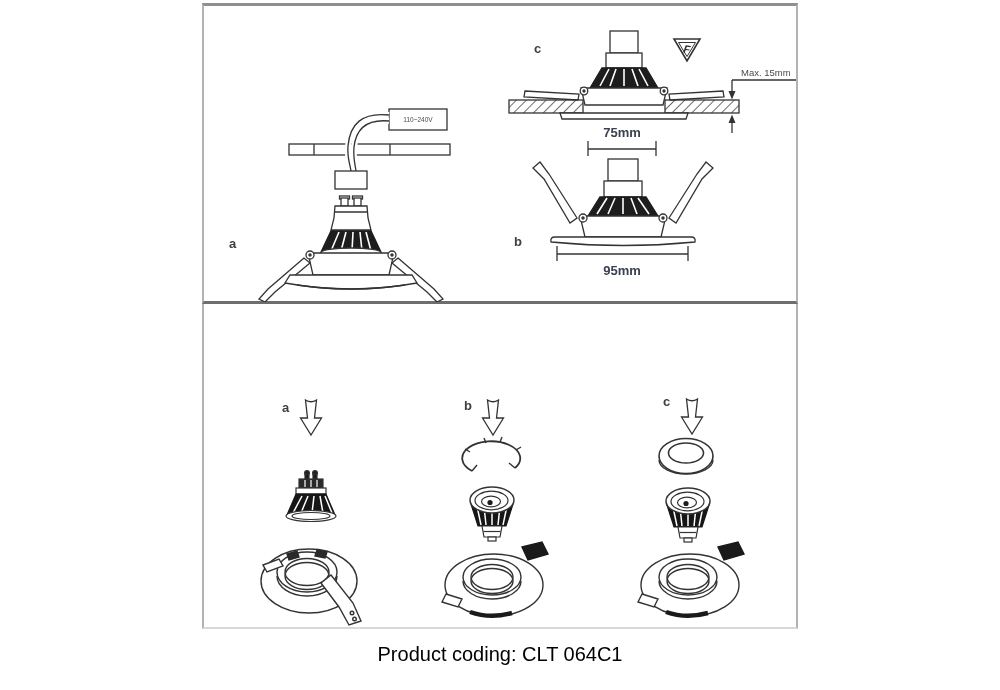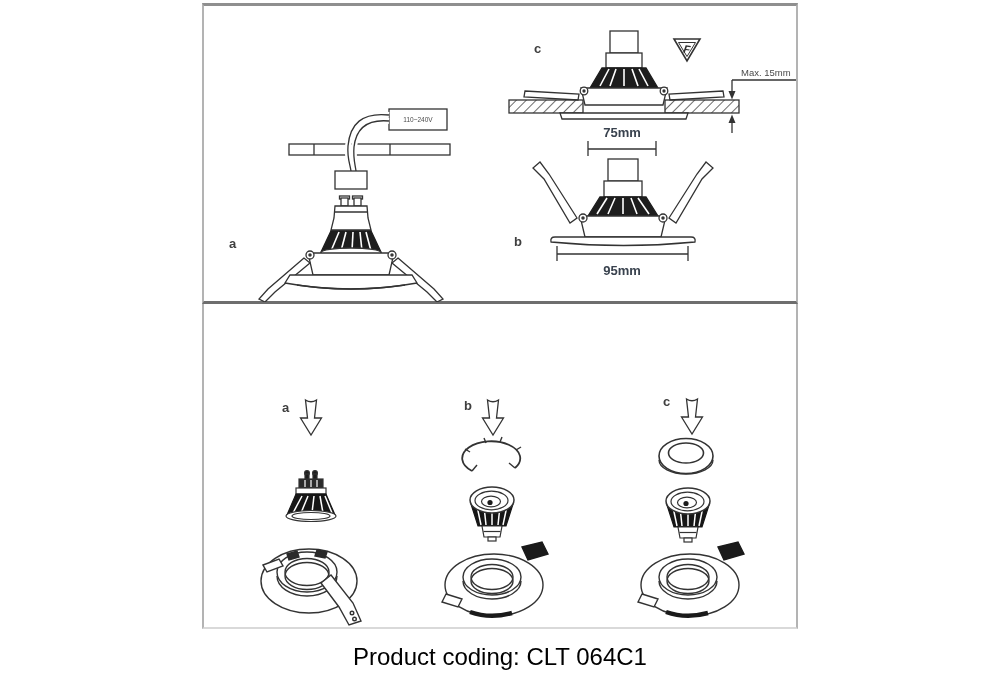--- a/index.html
+++ b/index.html
@@ -19,21 +19,21 @@
   }
   svg{display:block;}
   svg text{font-family:"Liberation Sans", sans-serif;}
   .lbl{font-size:13px;font-weight:600;fill:#3f3f3f;}
   .tiny{font-size:6.5px;fill:#4a4a4a;}
   .dim{font-size:13px;font-weight:bold;fill:#39424e;}
   .maxtxt{font-size:9.5px;fill:#4a4a4a;}
   .fmark{font-size:11px;font-weight:bold;fill:#2e2e2e;font-style:italic;}
   .caption{
     position:absolute;left:0;top:643px;width:1000px;text-align:center;
-    font-size:24px;color:#000;
+    font-size:20px;color:#000;
   }
 </style>
 </head>
 <body>
 
 <div class="panel panel-top">
 <svg width="592" height="296" viewBox="0 0 592 296">
   <defs>
     <pattern id="hatch" width="7" height="7" patternUnits="userSpaceOnUse" patternTransform="rotate(45)">
       <line x1="0" y1="0" x2="0" y2="7" stroke="#3c3c3c" stroke-width="1.5"></line>

